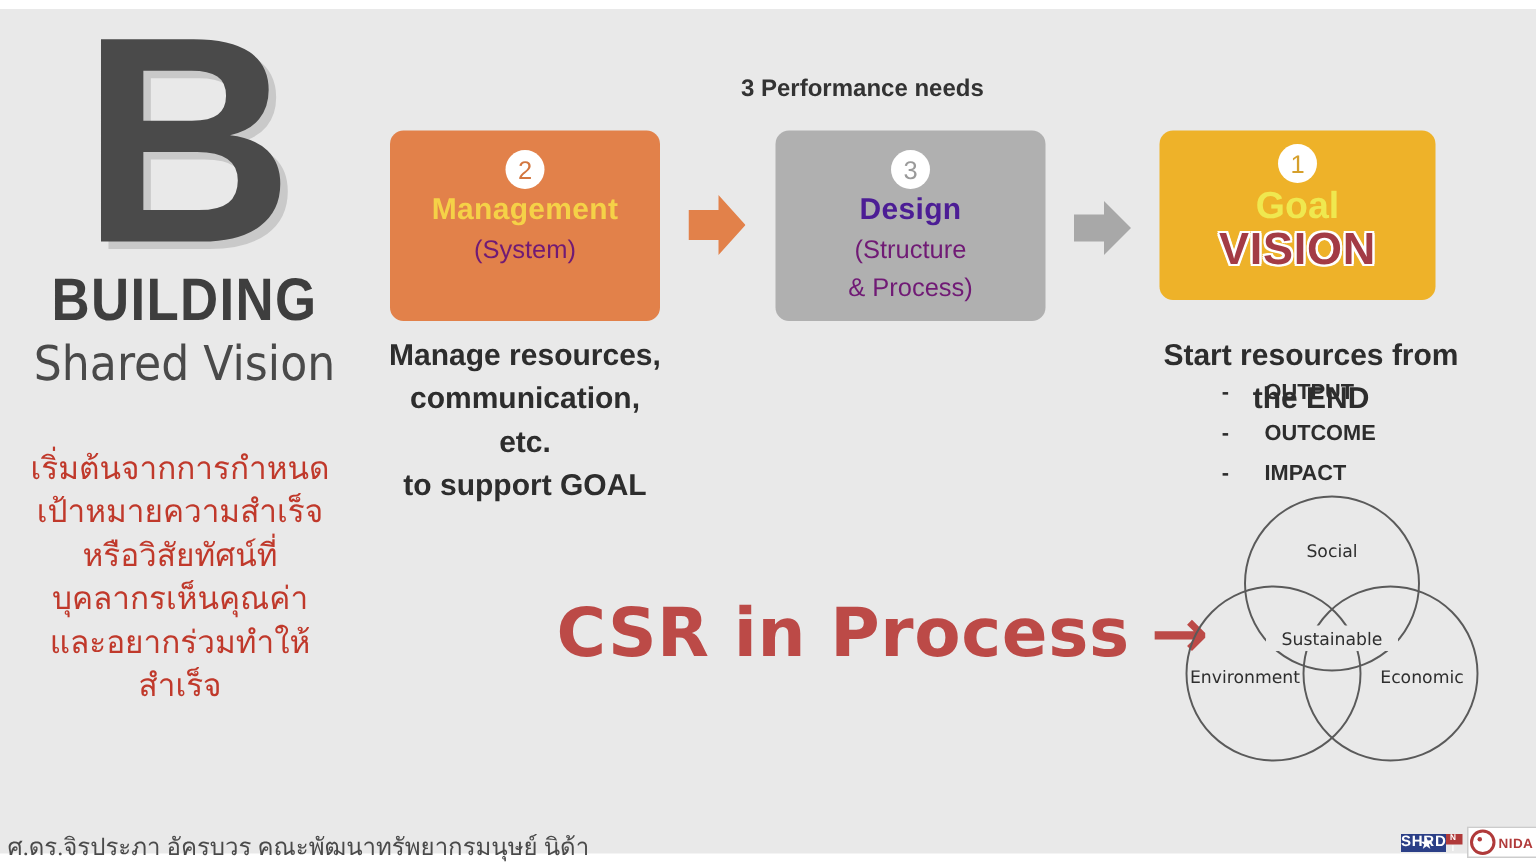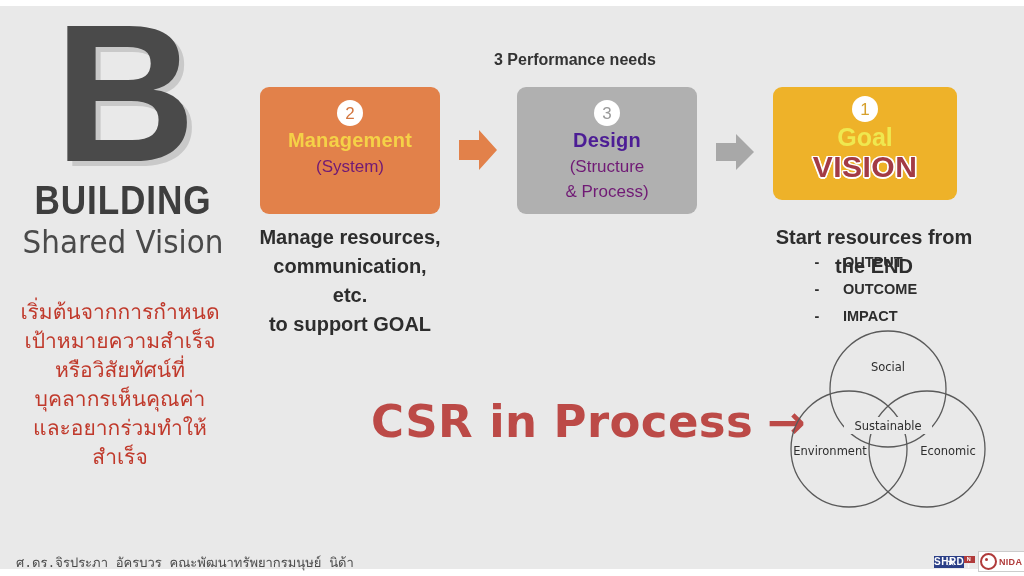--- a/index.html
+++ b/index.html
@@ -234,24 +234,24 @@
   #venn svg { display: block; }
   .venn-label {
     font-family: "DejaVu Sans", sans-serif;
     font-size: 11.5px;
     fill: #2e2e2e;
   }
 
   
   #footer-thai {
     position: absolute;
-    left: 16px;
+    left: 5px;
     top: 552px;
-    font-family: Liberation Mono, monospace;
-    font-size: 13px;
+    font-family: Liberation Serif, serif;
+    font-size: 16px;
     color: #4a4a4a;
     white-space: nowrap;
   }
   #logos {
     position: absolute;
     left: 934px;
     top: 551px;
     display: flex;
     align-items: center;
     gap: 3px;

